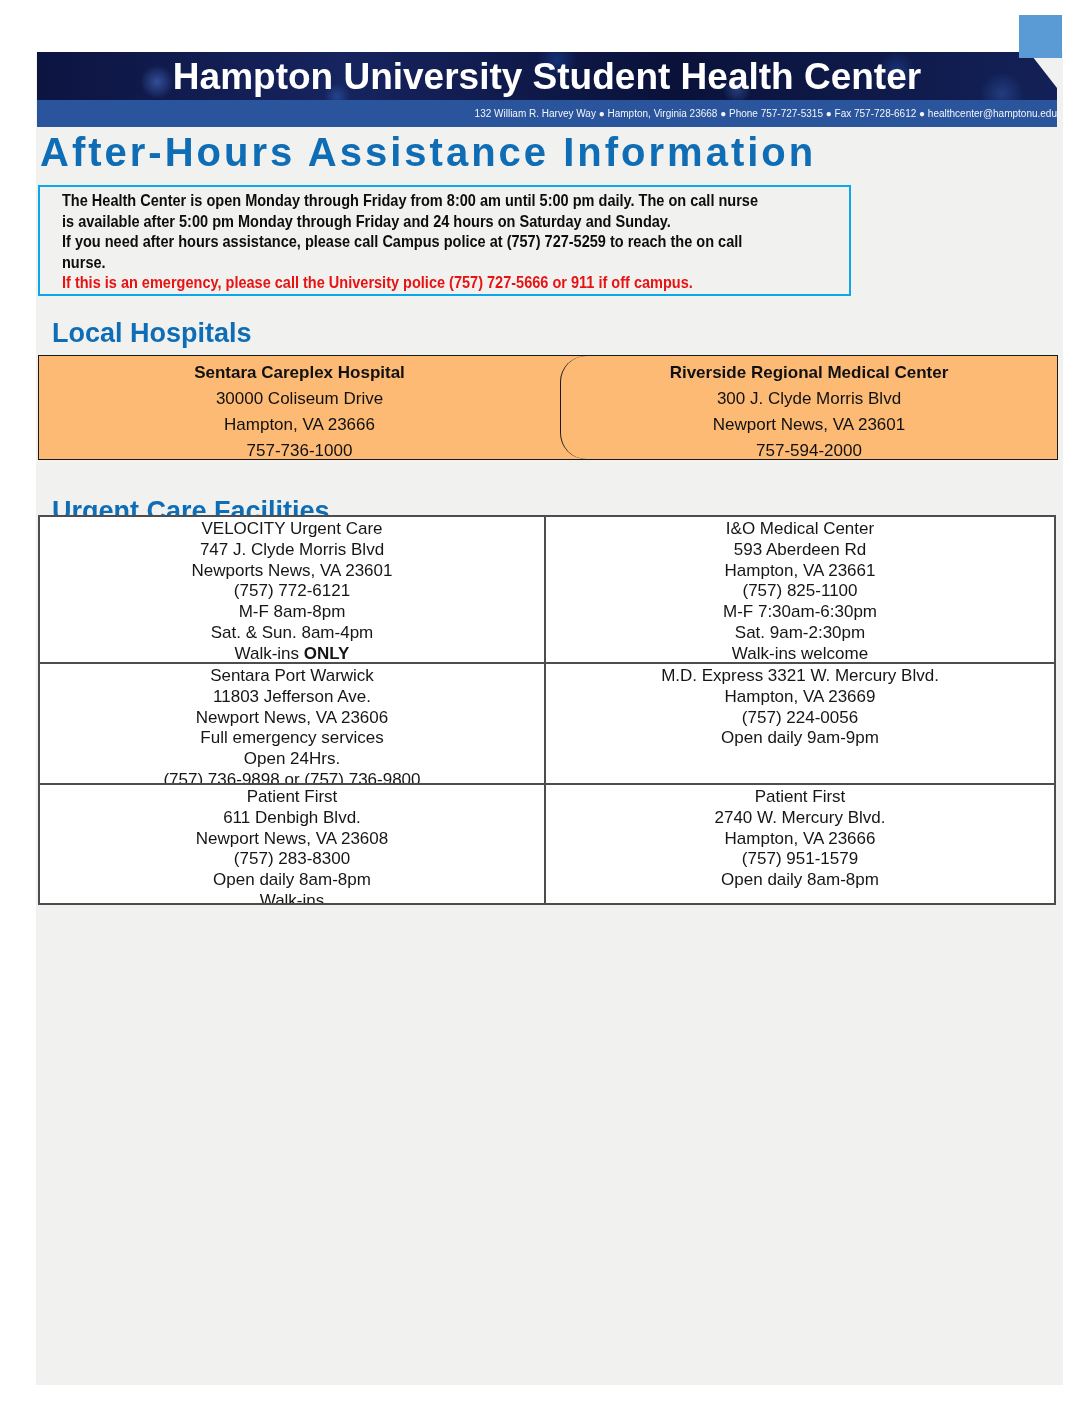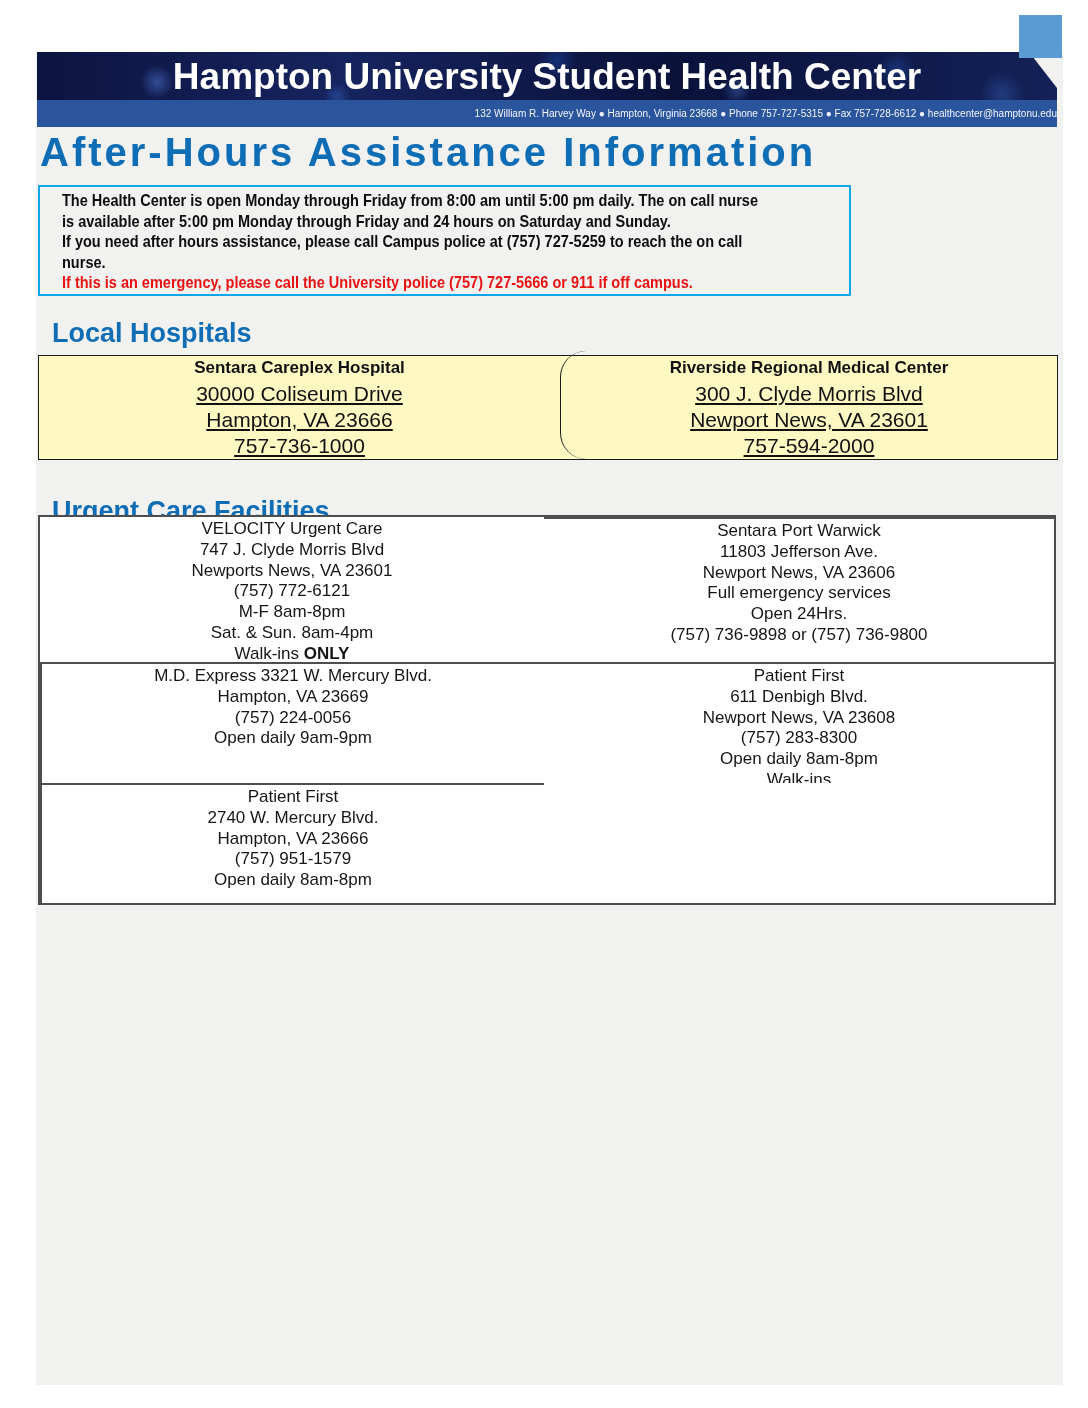--- a/index.html
+++ b/index.html
@@ -55,26 +55,26 @@
   }
   .notice-line.red{color:var(--emergency-red,#e81212);}
   .section-heading{
     position:absolute;left:36px;margin:16px;color:var(--heading-blue,#0e6db5);
     font-size:27px;font-weight:bold;white-space:nowrap;
   }
   .section-heading.hospitals{top:302px;}
   .section-heading.urgent{top:480px;}
   .hospitals-table{
     position:absolute;left:38px;top:355px;width:1018px;height:103px;
-    border:1px solid #1a1a1a;background:#fef9c3;display:flex;z-index:2;align-items:flex-end;
+    border:1px solid #1a1a1a;background:#fdba74;display:flex;z-index:2;
   }
   .hospital-cell{width:521px;text-align:center;padding-top:4px;box-sizing:border-box;}
   .hospital-cell + .hospital-cell{border-left:1px solid #1a1a1a;width:496px;flex:1;border-radius:26px;}
   .hospital-name{font-weight:bold;font-size:17px;line-height:26px;}
-  .hospital-line{font-size:21px;line-height:26px;text-decoration:underline;}
+  .hospital-line{font-size:17px;line-height:26px;}
   .urgent-table{
     position:absolute;left:38px;top:515px;width:1018px;height:390px;
     border:2px solid #4d4d4d;background:#ffffff;box-sizing:border-box;
     display:grid;grid-template-columns:504px 1fr;grid-template-rows:145px 121px 1fr;z-index:2;
   }
   .facility-cell{text-align:center;padding-top:2px;box-sizing:border-box;overflow:hidden;}
   .facility-cell.col2{border-left:2px solid #4d4d4d;}
   .facility-cell.rown{border-top:2px solid #4d4d4d;}
   .facility-line{font-size:17px;line-height:20.8px;color:#161616;}
 </style>
@@ -127,20 +127,29 @@
   <div class="urgent-table" id="urgent-table">
       <div class="facility-cell">
         <div class="facility-line">VELOCITY Urgent Care</div>
         <div class="facility-line">747 J. Clyde Morris Blvd</div>
         <div class="facility-line">Newports News, VA 23601</div>
         <div class="facility-line">(757) 772-6121</div>
         <div class="facility-line">M-F 8am-8pm</div>
         <div class="facility-line">Sat. &amp; Sun. 8am-4pm</div>
         <div class="facility-line">Walk-ins <b>ONLY</b></div>
       </div>
+      <div class="facility-cell col2">
+        <div class="facility-line">I&amp;O Medical Center</div>
+        <div class="facility-line">593 Aberdeen Rd</div>
+        <div class="facility-line">Hampton, VA 23661</div>
+        <div class="facility-line">(757) 825-1100</div>
+        <div class="facility-line">M-F 7:30am-6:30pm</div>
+        <div class="facility-line">Sat. 9am-2:30pm</div>
+        <div class="facility-line">Walk-ins welcome</div>
+      </div>
       <div class="facility-cell rown">
         <div class="facility-line">Sentara Port Warwick</div>
         <div class="facility-line">11803 Jefferson Ave.</div>
         <div class="facility-line">Newport News, VA 23606</div>
         <div class="facility-line">Full emergency services</div>
         <div class="facility-line">Open 24Hrs.</div>
         <div class="facility-line">(757) 736-9898 or (757) 736-9800</div>
       </div>
       <div class="facility-cell col2 rown">
         <div class="facility-line">M.D. Express 3321 W. Mercury Blvd.</div>

